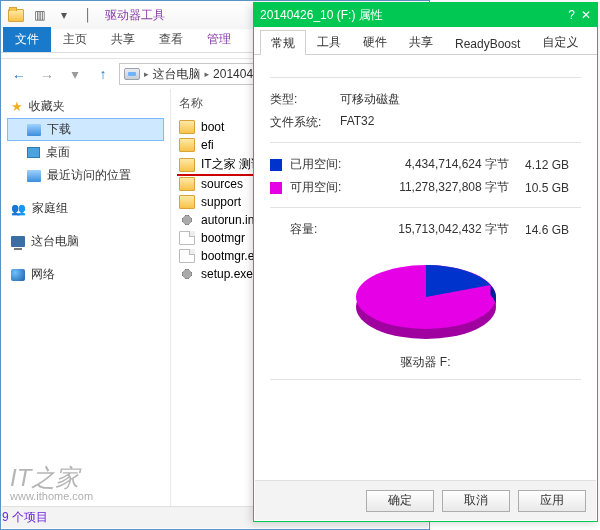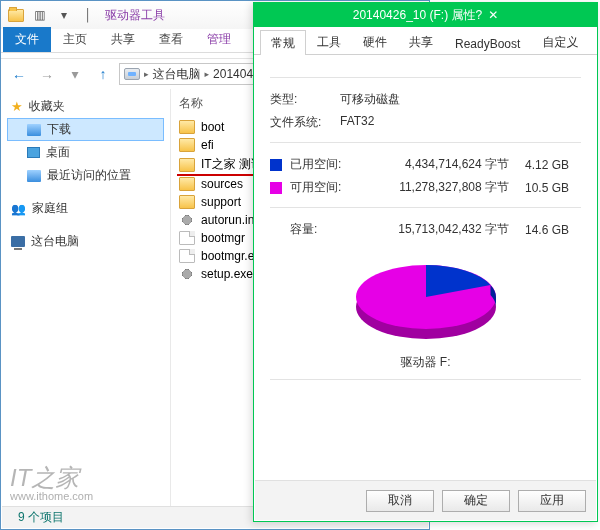--- a/index.html
+++ b/index.html
@@ -44,24 +44,24 @@
 .fl-header { color: #555; font-size: 12px; padding-bottom: 6px; }
 .fl-row { display: flex; align-items: center; gap: 6px; padding: 2px 0; }
 .fl-row.mark { position: relative; }
 .fl-row.mark::after { content:""; position:absolute; left:-2px; right:60px; bottom:-1px; height:2px; background:#c00; }
 .file-ico { width: 16px; height: 14px; display: inline-block; }
 .file-ico.folder { background: linear-gradient(#ffe9a6,#f7c34a); border: 1px solid #d9a33a; border-radius: 1px; }
 .file-ico.doc { background: #fff; border: 1px solid #bbb; border-radius: 1px; position: relative; }
 .file-ico.doc::before { content:""; position:absolute; right:-1px; top:-1px; width:5px; height:5px; background:#eee; border-left:1px solid #bbb; border-bottom:1px solid #bbb; }
 .file-ico.gear { background: radial-gradient(circle, #aaa 40%, #777 45%, transparent 46%); border-radius: 50%; }
 
-.statusbar { position: absolute; left: 1px; bottom: 1px; right: 1px; height: 22px; background: #f3f3f3; border-top: 1px solid #e0e0e0; display: flex; align-items: center; padding: 0 16px; font-size: 12px; color: #0f766e; }
+.statusbar { position: absolute; left: 1px; bottom: 1px; right: 1px; height: 22px; background: #f3f3f3; border-top: 1px solid #e0e0e0; display: flex; align-items: center; padding: 0 0; font-size: 12px; color: #6d28d9; }
 
 .props { position: absolute; right: 2px; top: 2px; width: 345px; height: 520px; border: 1px solid #00c853; background: #fff; box-shadow: -2px 2px 8px rgba(0,0,0,0.15); }
-.pr-title { height: 24px; background: #00c853; color: #fff; display: flex; align-items: center; justify-content: center; padding: 0 6px; font-size: 12px; }
+.pr-title { height: 24px; background: #00c853; color: #fff; display: flex; align-items: center; justify-content: space-between; padding: 0 6px; font-size: 12px; }
 .pr-title .ctrls { display: flex; gap: 6px; font-size: 12px; }
 .pr-title .ctrls span { cursor: default; }
 
 .pr-tabs { height: 26px; display: flex; align-items: flex-end; border-bottom: 1px solid #d0d0d0; padding: 0 6px; gap: 0; margin-top: 2px; }
 .pr-tab { padding: 4px 10px 3px; border: 1px solid transparent; border-bottom: none; font-size: 12px; color: #333; }
 .pr-tab.active { border-color: #d0d0d0; background: #fff; position: relative; top: 1px; }
 
 .pr-body { padding: 14px 16px 8px; }
 .volname-row { display: flex; align-items: center; gap: 10px; margin-bottom: 14px; }
 .drive-ico { width: 32px; height: 22px; background: linear-gradient(#e9edf1,#c7ced6); border: 1px solid #9aa4b0; border-radius: 2px; position: relative; }
@@ -157,20 +157,26 @@
             <span>👥</span>
             <span>家庭组</span>
           </div>
       </div>
       <div class="np-group">
         <div class="np-title">
             <span class="pc-ico"></span>
             <span>这台电脑</span>
           </div>
       </div>
+      <div class="np-group">
+        <div class="np-title">
+            <span class="net-ico"></span>
+            <span>网络</span>
+          </div>
+      </div>
     </div>
 
     <div class="filelist">
       <div class="fl-header">名称</div>
       <div id="file-rows">
           <div class="fl-row">
             <span class="file-ico folder"></span>
             <span>boot</span>
           </div>
           <div class="fl-row">
@@ -271,22 +277,22 @@
           <path d="M85,48 L85,16 A70,32 0 0,1 149.5,36 Z" fill="#0033cc"></path>
           <path d="M149.5,36 L149.5,46 A70,32 0 0,1 155,58 L155,48 A70,32 0 0,0 149.5,36 Z" fill="#002299"></path>
         </svg>
       </div>
       <div class="drive-label">驱动器 F:</div>
     </div>
     <div class="sep"></div>
   </div>
 
   <div class="pr-buttons">
+    <button class="pr-btn">确定</button>
     <button class="pr-btn">取消</button>
-    <button class="pr-btn">确定</button>
     <button class="pr-btn">应用</button>
   </div>
 </div>
 
 <div class="watermark">
   <span>IT之家</span>
   <small>www.ithome.com</small>
 </div>
 
 </body></html>

